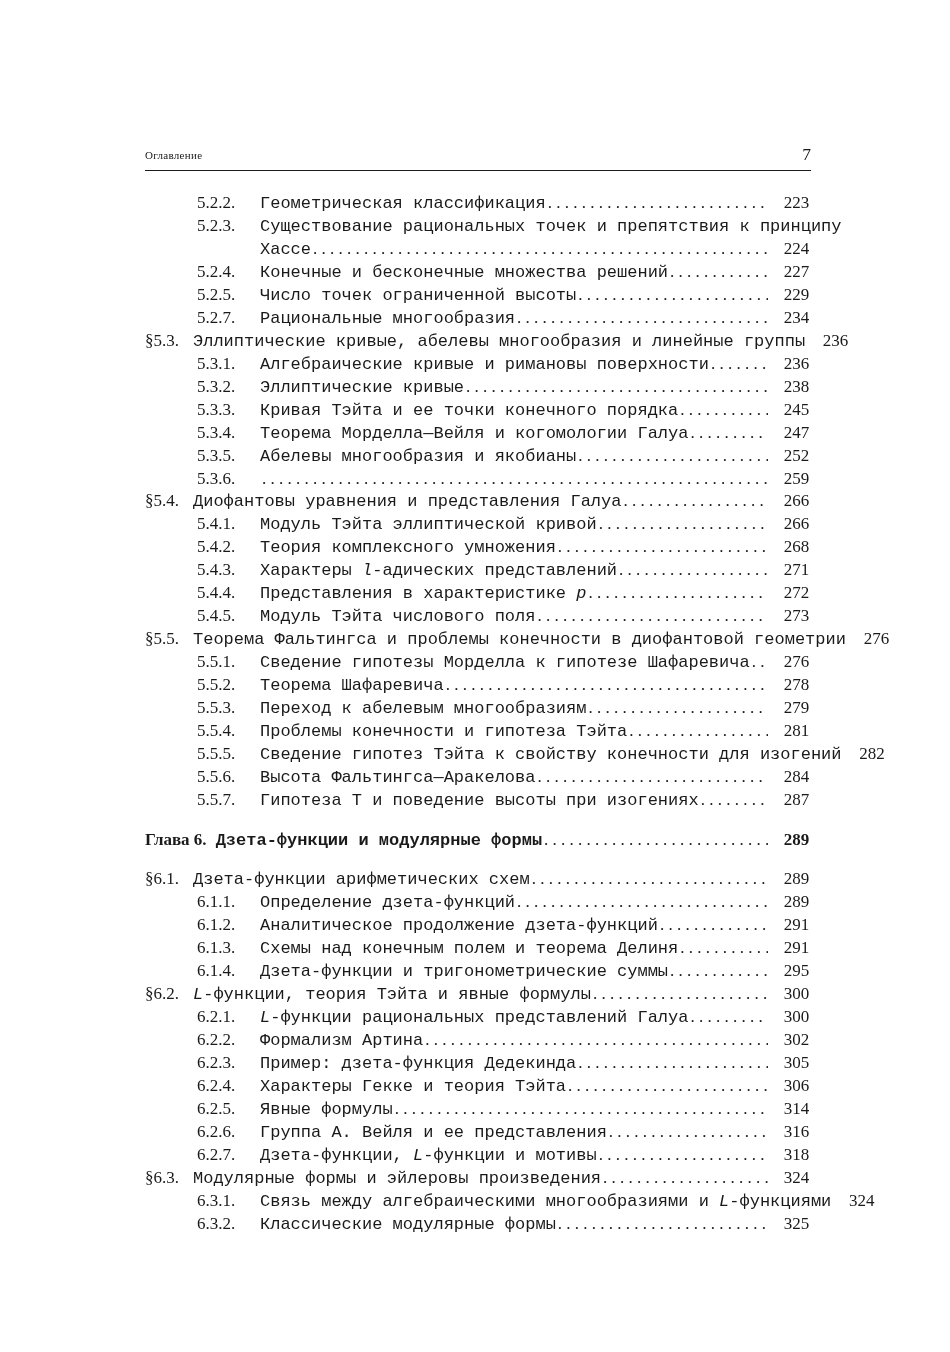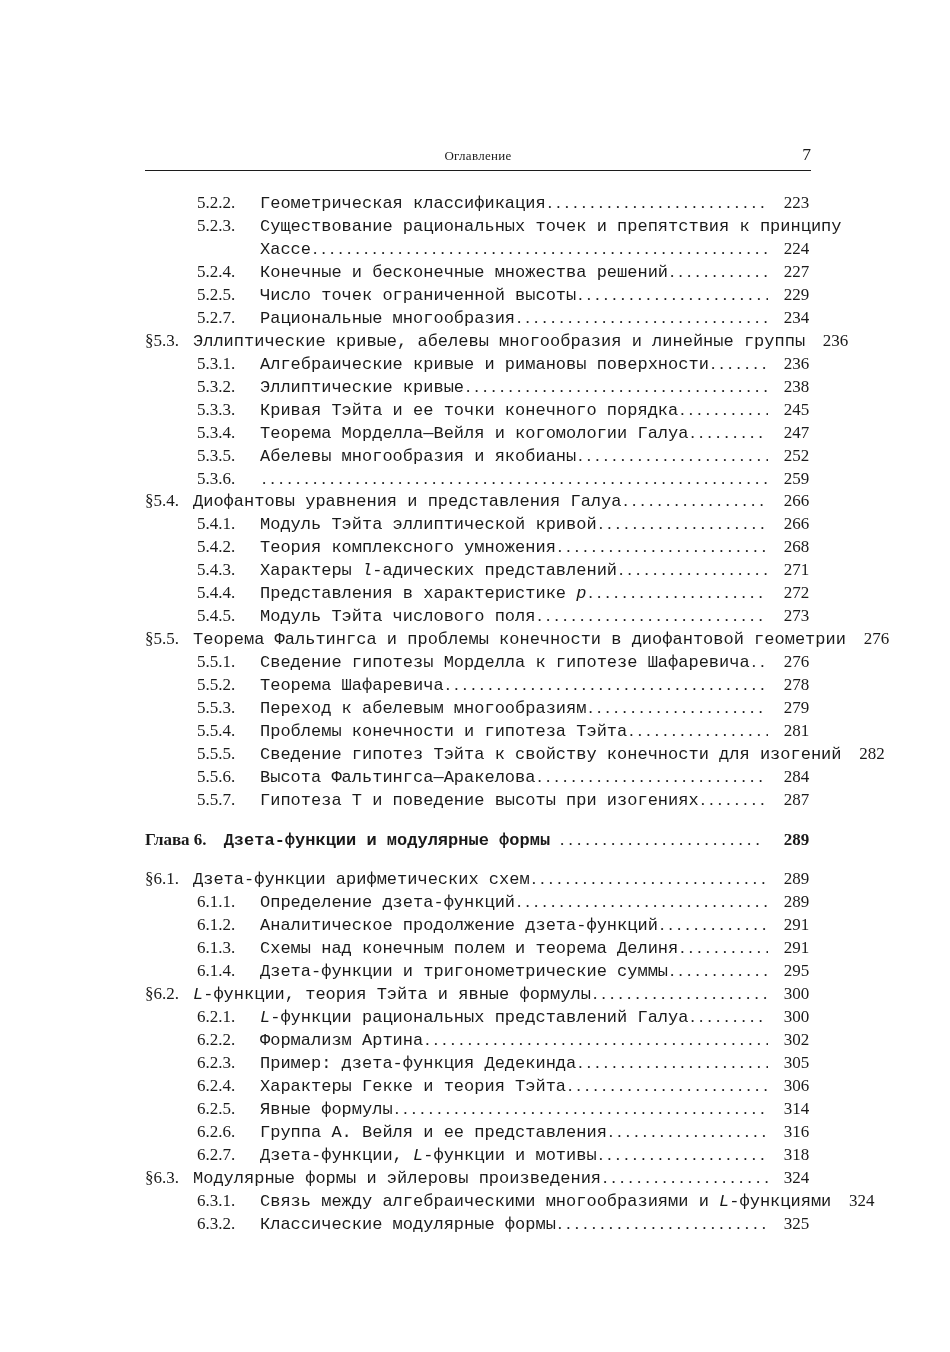--- a/index.html
+++ b/index.html
@@ -20,22 +20,22 @@
     position: absolute;
     left: 145px;
     top: 146px;
     width: 666px;
   }
   .header {
     position: relative;
     height: 19px;
   }
   .htitle {
-    text-align: center;
-    font-size: 13px;
+    text-align: left;
+    font-size: 11px;
     line-height: 19px;
     letter-spacing: 0.3px;
   }
   .hpage {
     position: absolute;
     right: 0;
     top: -1px;
     font-size: 17.5px;
     line-height: 19px;
   }
@@ -61,21 +61,20 @@
     width: 48px;
   }
   .row.subsection .num {
     margin-left: 52px;
     width: 63px;
   }
   .row.chapter {
     font-weight: bold;
     margin-top: 17px;
     margin-bottom: 16px;
-    gap: 8px;
   }
   .row.chapter .num {
     margin-right: 9px;
   }
   .row .title {
     flex: 0 0 auto;
     white-space: nowrap;
     font-family: Liberation Mono, monospace;
   }
   .row .spacer {

